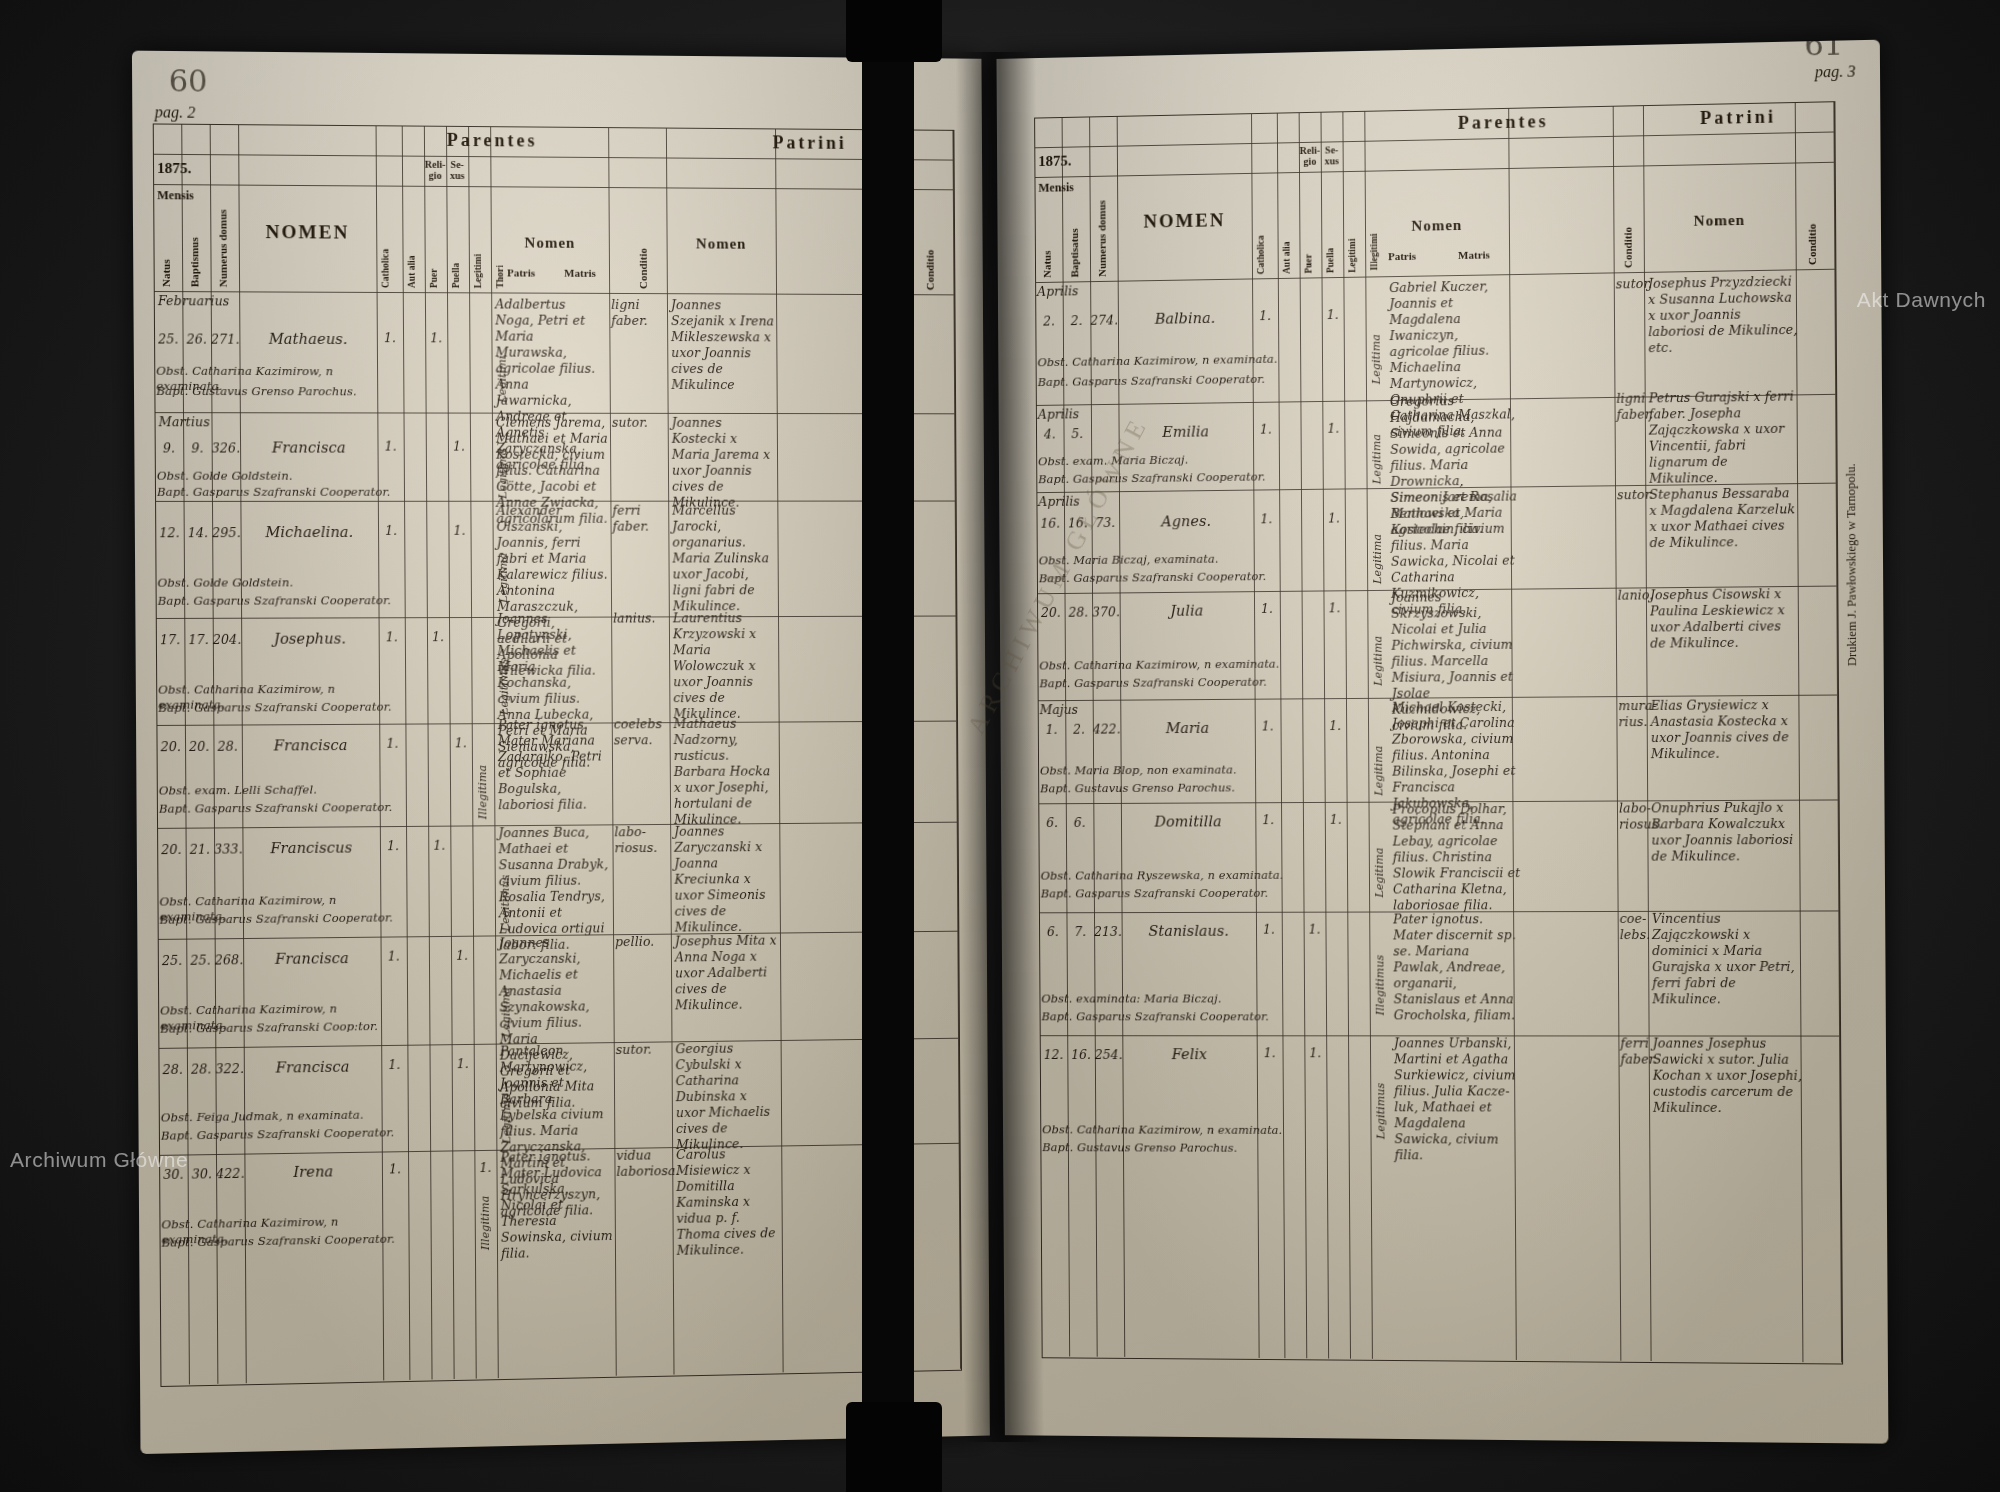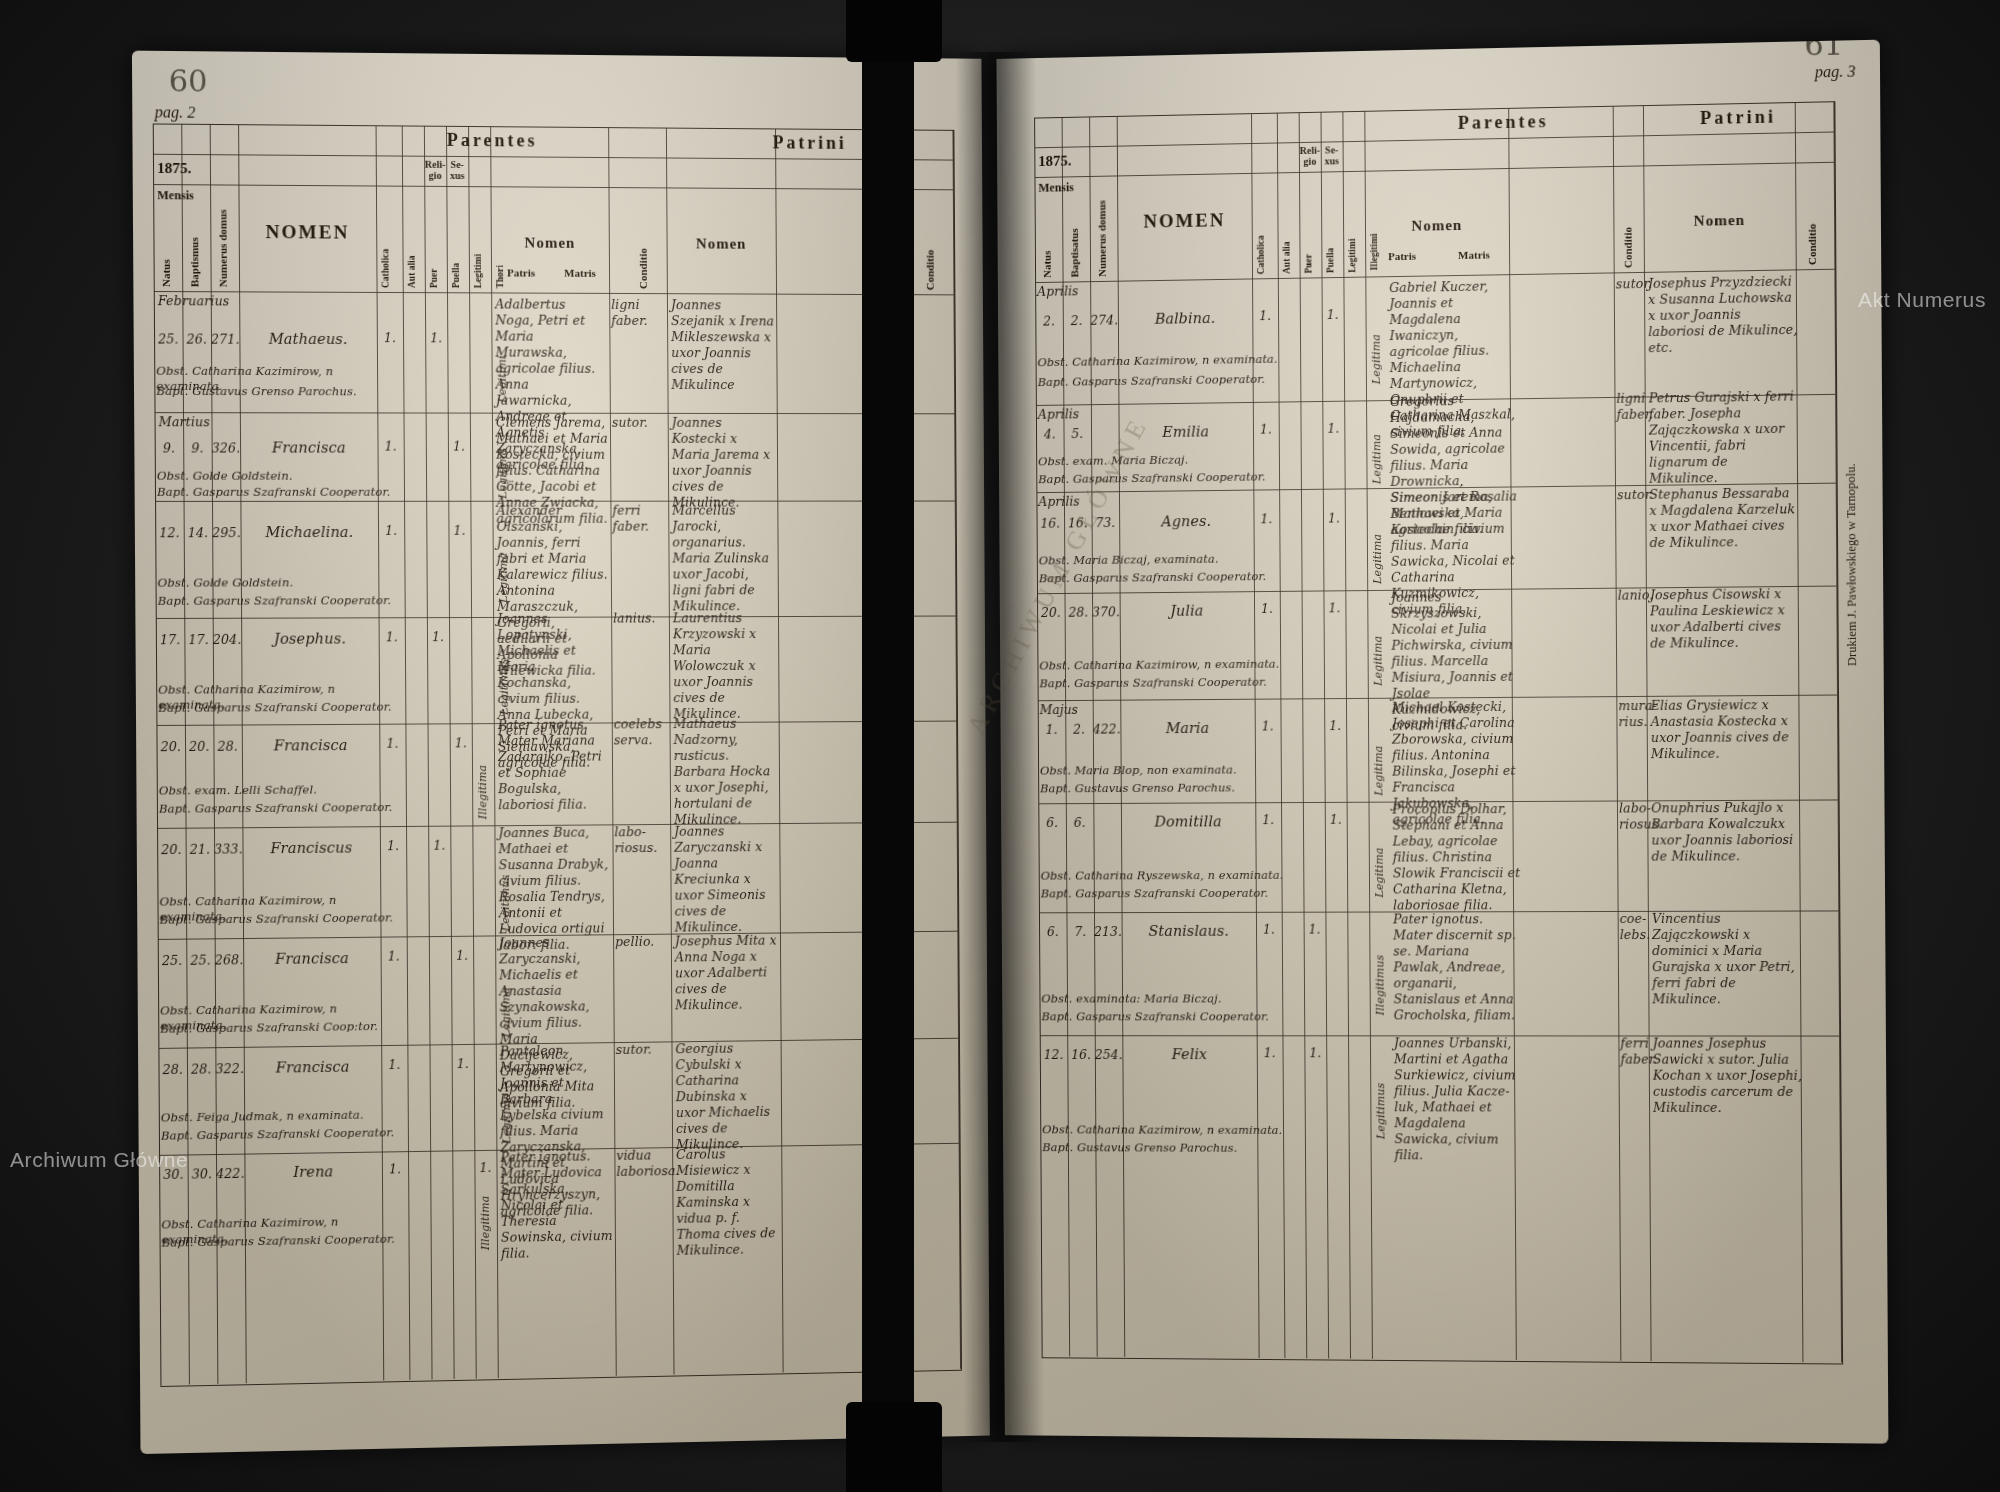--- a/index.html
+++ b/index.html
@@ -466,15 +466,15 @@
     </div>
 
     <div id="gutter"></div>
   </div>
 
   <div id="clamp"></div>
   <div id="clampTop"></div>
   <div id="clampBot"></div>
 
   <div class="wm" style="left:10px;top:1148px;">Archiwum Główne</div>
-  <div class="wm" style="right:14px;top:288px;">Akt Numerus</div>
+  <div class="wm" style="right:14px;top:288px;">Akt Dawnych</div>
   <div class="stamp" style="left:880px;top:560px;">ARCHIWUM  GŁÓWNE</div>
 </div>
 
 </body></html>

